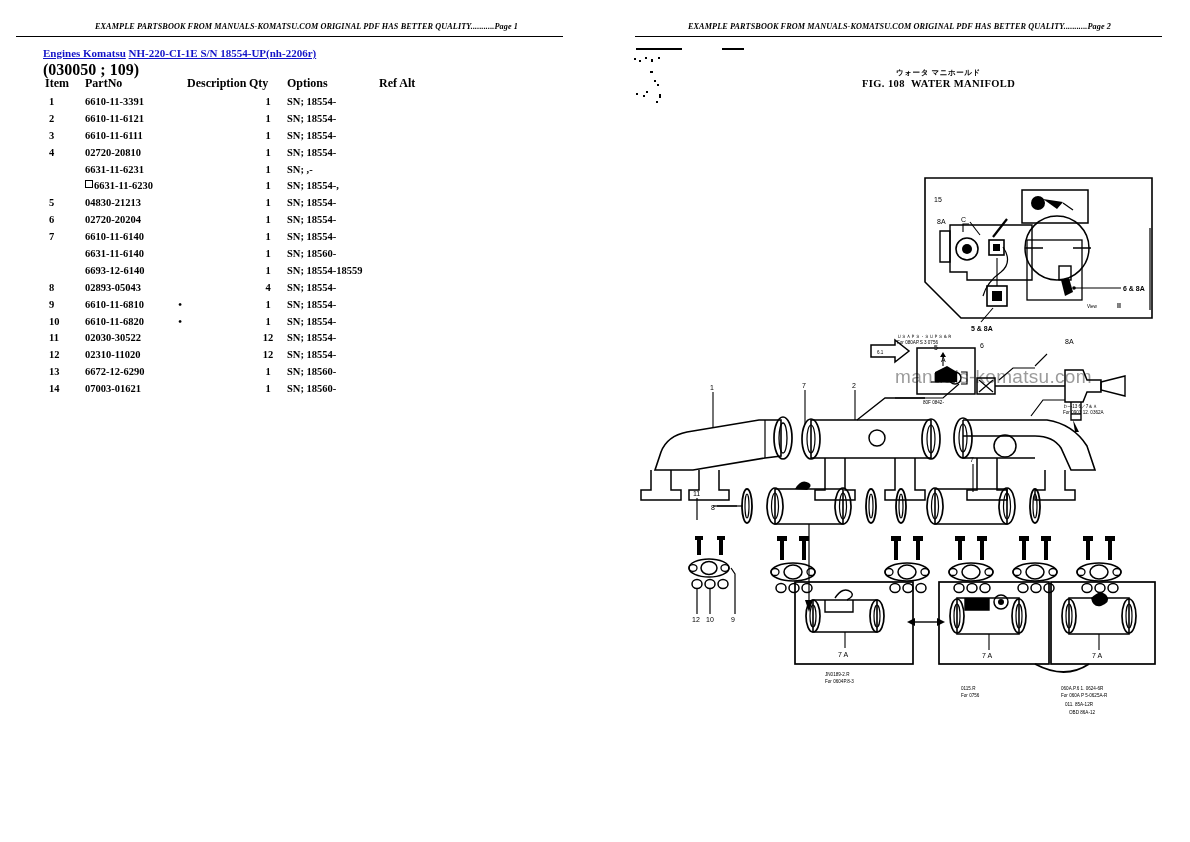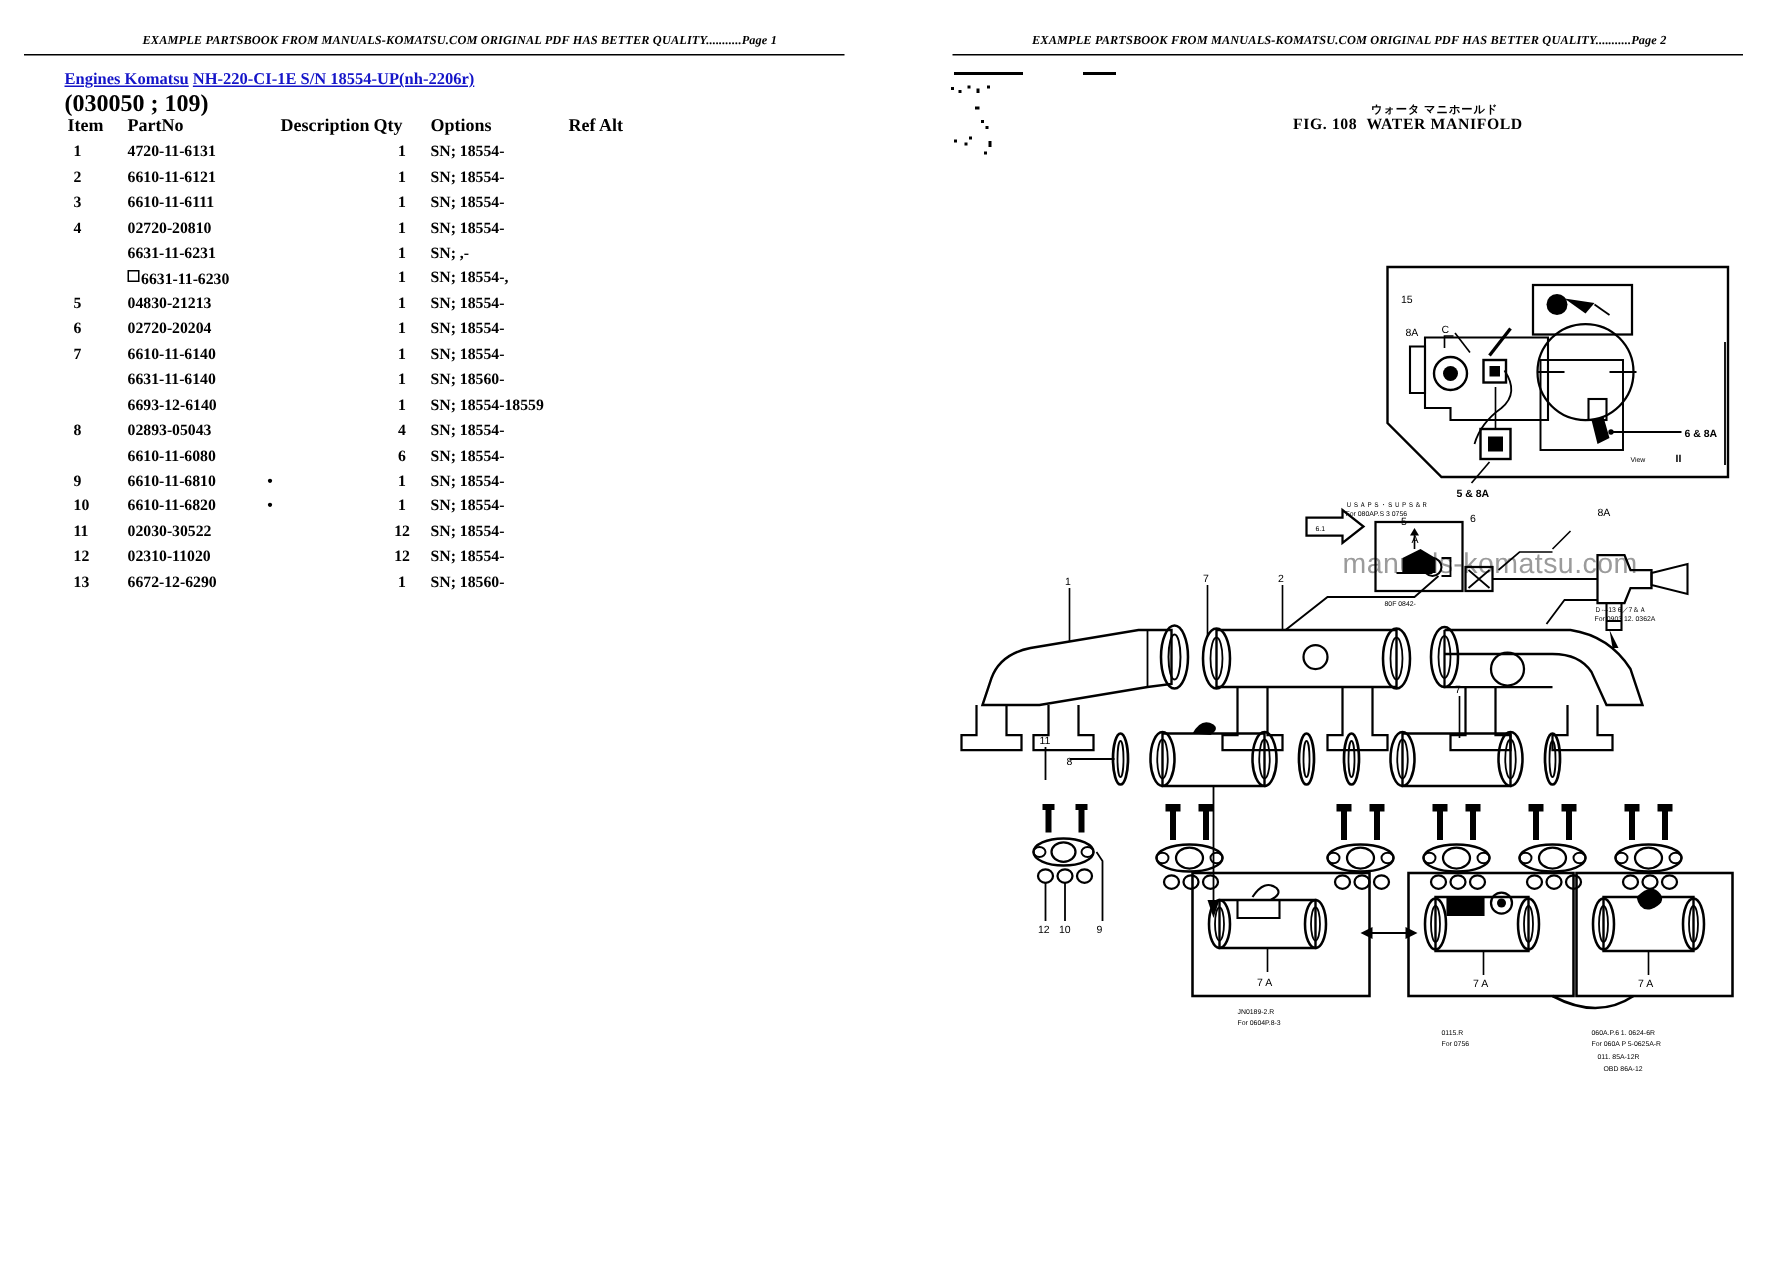--- a/index.html
+++ b/index.html
@@ -43,21 +43,21 @@
              margin-right:1px;vertical-align:1px;}
 
   
   .stub{position:absolute;height:1.5px;background:#000;}
   #stub-a{left:636px;top:48px;width:46px;}
   #stub-b{left:722px;top:48px;width:22px;}
   .speck{position:absolute;background:#000;width:1.5px;height:1.5px;}
 
   .fig-title{position:absolute;left:862px;top:78px;font-size:10.5px;font-weight:bold;
              letter-spacing:.4px;white-space:nowrap;}
-  .fig-title .jp{position:absolute;left:52px;top:-10px;font-size:7.5px;
+  .fig-title .jp{position:absolute;left:34px;top:-10px;font-size:7.5px;
                  letter-spacing:.6px;font-weight:bold;}
 
   .watermark{position:absolute;left:895px;top:366px;font-size:19px;color:#4a4a4a;
              opacity:.55;letter-spacing:.3px;white-space:nowrap;
              font-family:"Liberation Sans",sans-serif;pointer-events:none;}
 
   svg.figure{position:absolute;left:0;top:0;width:595px;height:842px;}
   .anno{font-family:"Liberation Sans",sans-serif;font-size:7px;fill:#000;}
   .anno-s{font-family:"Liberation Sans",sans-serif;font-size:4.6px;fill:#000;}
   .anno-b{font-family:"Liberation Sans",sans-serif;font-size:7px;fill:#000;font-weight:bold;}
@@ -86,21 +86,21 @@
         <th class="c-dot"></th>
         <th class="c-desc">Description</th>
         <th class="c-qty">Qty</th>
         <th class="c-opt">Options</th>
         <th class="c-ref">Ref Alt</th>
       </tr>
     </thead>
     <tbody id="parts-body">
         <tr>
           <td class="c-item">1</td>
-          <td class="c-part">4720-11-6131</td>
+          <td class="c-part">6610-11-3391</td>
           <td class="c-dot"></td>
           <td class="c-desc"></td>
           <td class="c-qty">1</td>
           <td class="c-opt">SN; 18554-</td>
           <td class="c-ref"></td>
         </tr>
         <tr>
           <td class="c-item">2</td>
           <td class="c-part">6610-11-6121</td>
           <td class="c-dot"></td>
@@ -189,29 +189,20 @@
           <td class="c-qty">1</td>
           <td class="c-opt">SN; 18554-18559</td>
           <td class="c-ref"></td>
         </tr>
         <tr>
           <td class="c-item">8</td>
           <td class="c-part">02893-05043</td>
           <td class="c-dot"></td>
           <td class="c-desc"></td>
           <td class="c-qty">4</td>
-          <td class="c-opt">SN; 18554-</td>
-          <td class="c-ref"></td>
-        </tr>
-        <tr>
-          <td class="c-item"></td>
-          <td class="c-part">6610-11-6080</td>
-          <td class="c-dot"></td>
-          <td class="c-desc"></td>
-          <td class="c-qty">6</td>
           <td class="c-opt">SN; 18554-</td>
           <td class="c-ref"></td>
         </tr>
         <tr>
           <td class="c-item">9</td>
           <td class="c-part">6610-11-6810</td>
           <td class="c-dot">•</td>
           <td class="c-desc"></td>
           <td class="c-qty">1</td>
           <td class="c-opt">SN; 18554-</td>
@@ -240,20 +231,29 @@
           <td class="c-part">02310-11020</td>
           <td class="c-dot"></td>
           <td class="c-desc"></td>
           <td class="c-qty">12</td>
           <td class="c-opt">SN; 18554-</td>
           <td class="c-ref"></td>
         </tr>
         <tr>
           <td class="c-item">13</td>
           <td class="c-part">6672-12-6290</td>
+          <td class="c-dot"></td>
+          <td class="c-desc"></td>
+          <td class="c-qty">1</td>
+          <td class="c-opt">SN; 18560-</td>
+          <td class="c-ref"></td>
+        </tr>
+        <tr>
+          <td class="c-item">14</td>
+          <td class="c-part">07003-01621</td>
           <td class="c-dot"></td>
           <td class="c-desc"></td>
           <td class="c-qty">1</td>
           <td class="c-opt">SN; 18560-</td>
           <td class="c-ref"></td>
         </tr>
       </tbody>
   </table>
 </div>
 

